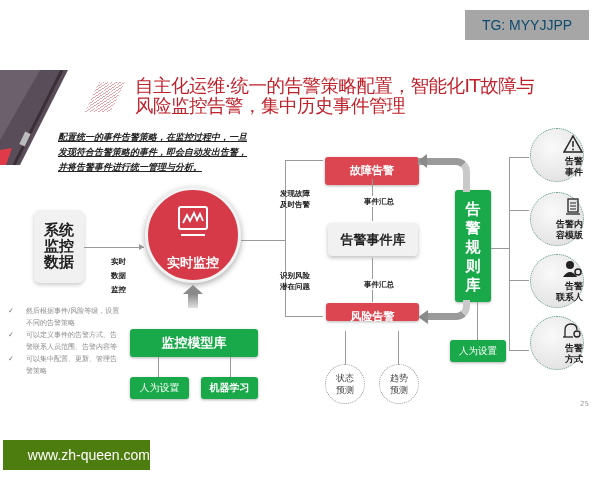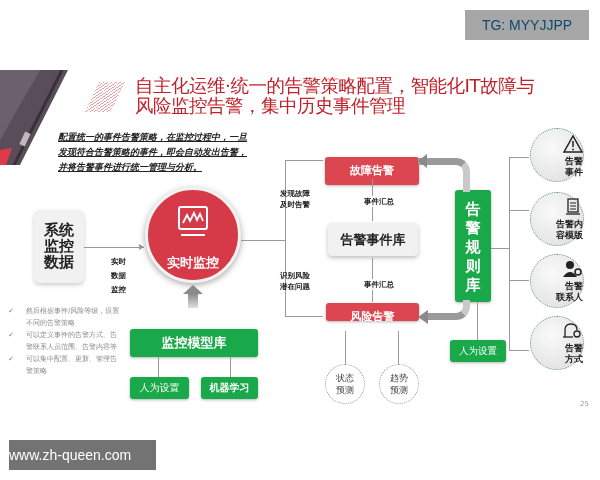--- a/index.html
+++ b/index.html
@@ -1,22 +1,22 @@
 <!DOCTYPE html>
 <html><head>
 <meta charset="utf-8">
 <style>
   * { margin:0; padding:0; box-sizing:border-box; }
   body { width:600px; height:480px; background:#ffffff; position:relative; overflow:hidden;
          font-family:"DejaVu Sans", sans-serif; }
   .abs { position:absolute; }
   .watermark-top { left:465px; top:10px; width:124px; height:30px; background:#a6a6a6; color:#0c4a6e;
          font-family:"Liberation Sans", sans-serif; font-size:14px; line-height:30px; text-align:center; }
-  .watermark-bottom { left:9px; top:440px; width:147px; height:30px; background:#737373; color:#fff;
-         font-family:"Liberation Sans", sans-serif; font-size:14px; line-height:30px; text-align:left; }
+  .watermark-bottom { left:3px; top:440px; width:147px; height:30px; background:#4d7c0f; color:#fff;
+         font-family:"Liberation Sans", sans-serif; font-size:14px; line-height:30px; text-align:right; }
   .deco { left:0; top:70px; width:70px; height:95px; overflow:hidden; }
   .title { left:135px; top:76px; width:460px; color:#c0202a; font-size:18.5px; line-height:20px; letter-spacing:-0.5px; }
   .hatch { left:92px; top:82px; width:26px; height:30px;
            background:repeating-linear-gradient(135deg,#e6a3a6 0 1px, transparent 1px 3px);
            transform:skewX(-25deg); }
   .intro { left:58px; top:130px; width:245px; font-size:9px; line-height:15px; font-weight:bold; font-style:italic; color:#222;text-decoration:underline; }
   .sys-box { left:34px; top:210px; width:50px; height:73px; background:#f1f1f1; border-radius:6px;
              box-shadow:0 2px 4px rgba(0,0,0,0.2); font-size:15px; font-weight:bold; line-height:16px;
              text-align:center; padding-top:12px; color:#222; }
   .small-label { font-size:7.5px; font-weight:bold; color:#222; line-height:11px; text-align:right; }

